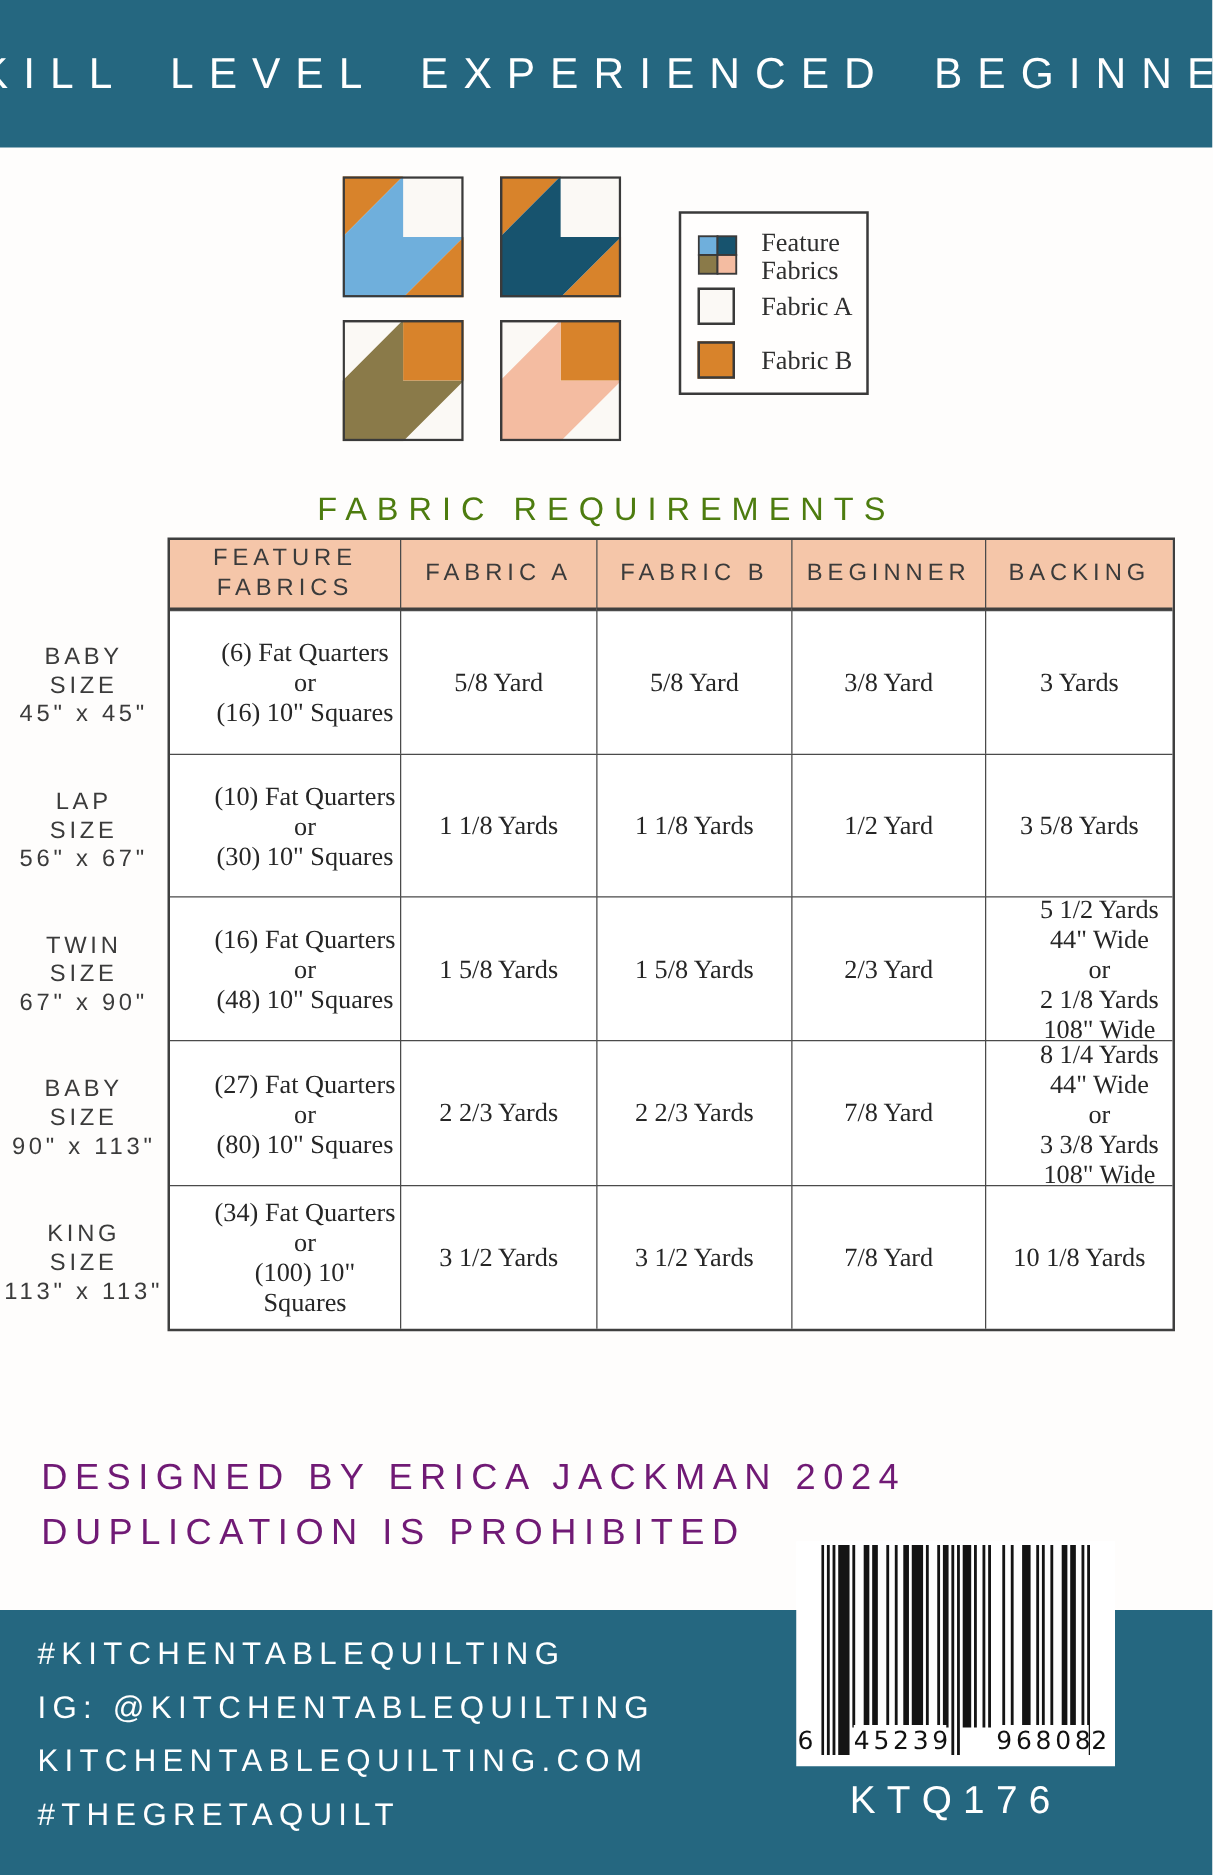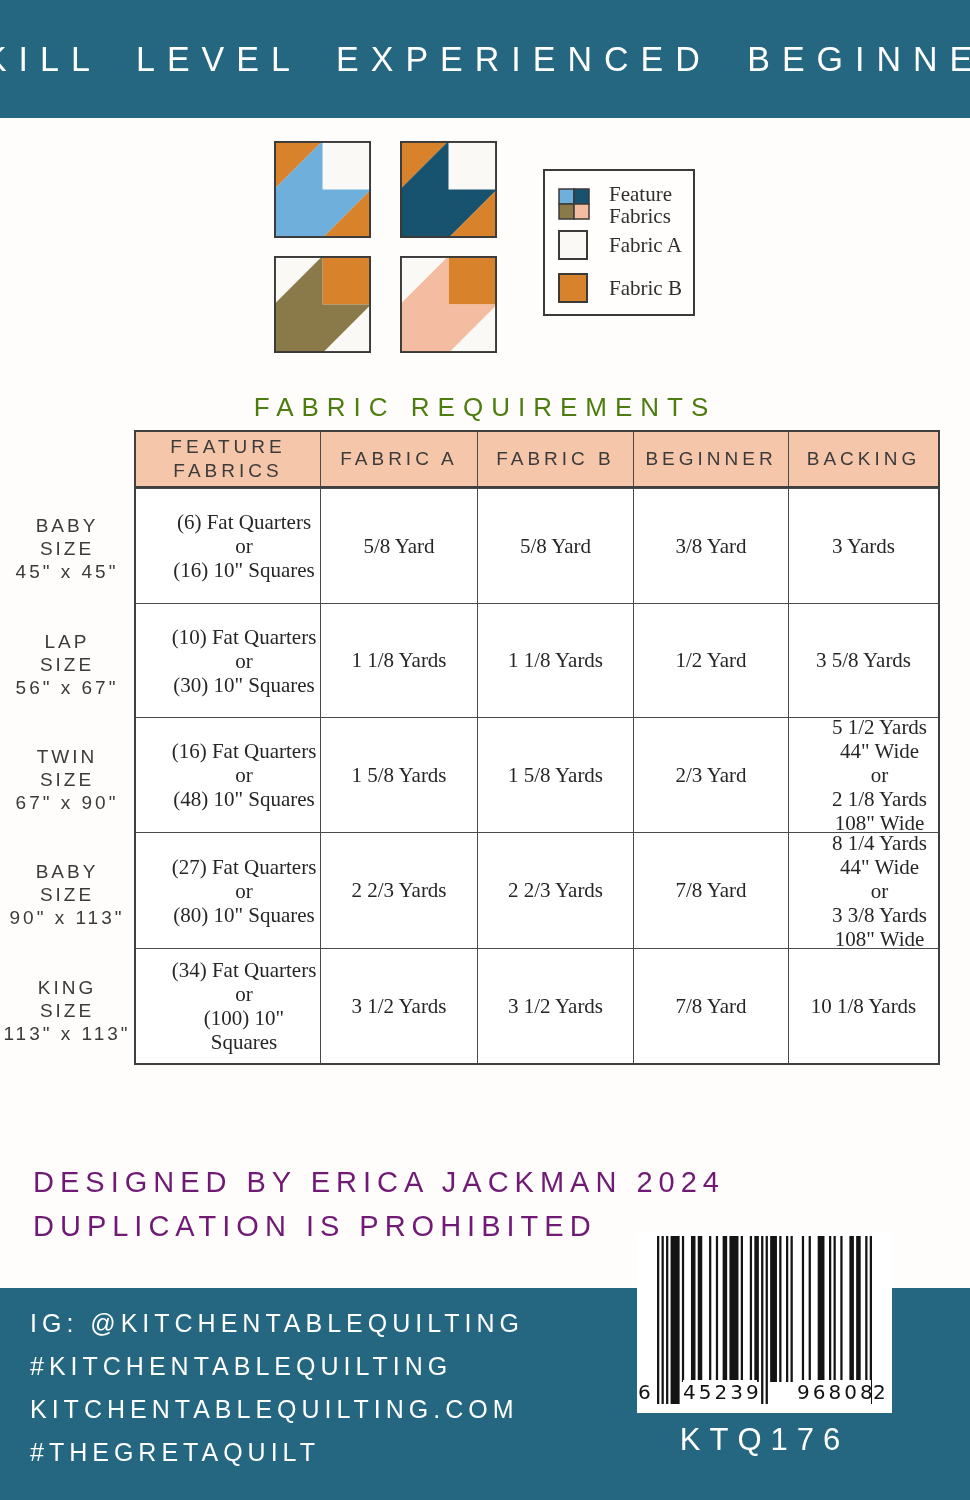--- a/index.html
+++ b/index.html
@@ -272,22 +272,22 @@
     </div>
   </div>
 
 <div class="design-note">
     <div>DESIGNED BY ERICA JACKMAN 2024</div>
     <div>DUPLICATION IS PROHIBITED</div>
   </div>
 
 <div class="footer">
   <div class="footer-lines">
+      <div>#KITCHENTABLEQUILTING</div>
       <div>IG: @KITCHENTABLEQUILTING</div>
-      <div>#KITCHENTABLEQUILTING</div>
       <div>KITCHENTABLEQUILTING.COM</div>
       <div>#THEGRETAQUILT</div>
     </div>
 </div>
 
 <div class="barcode-box">
   <svg class="barcode-bars" id="barcode-bars" viewBox="0 0 215 168" preserveAspectRatio="none">
       <rect x="0.00" y="0" width="2.26" height="168" fill="#141414"></rect>
       <rect x="4.53" y="0" width="2.26" height="168" fill="#141414"></rect>
       <rect x="9.05" y="0" width="2.26" height="168" fill="#141414"></rect>

